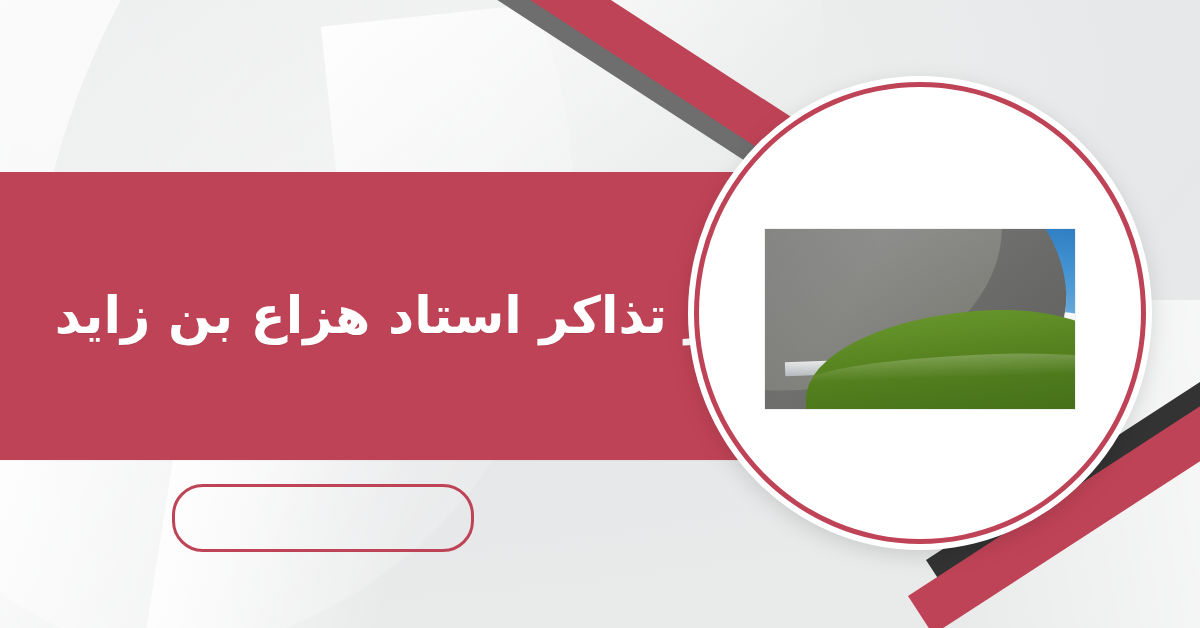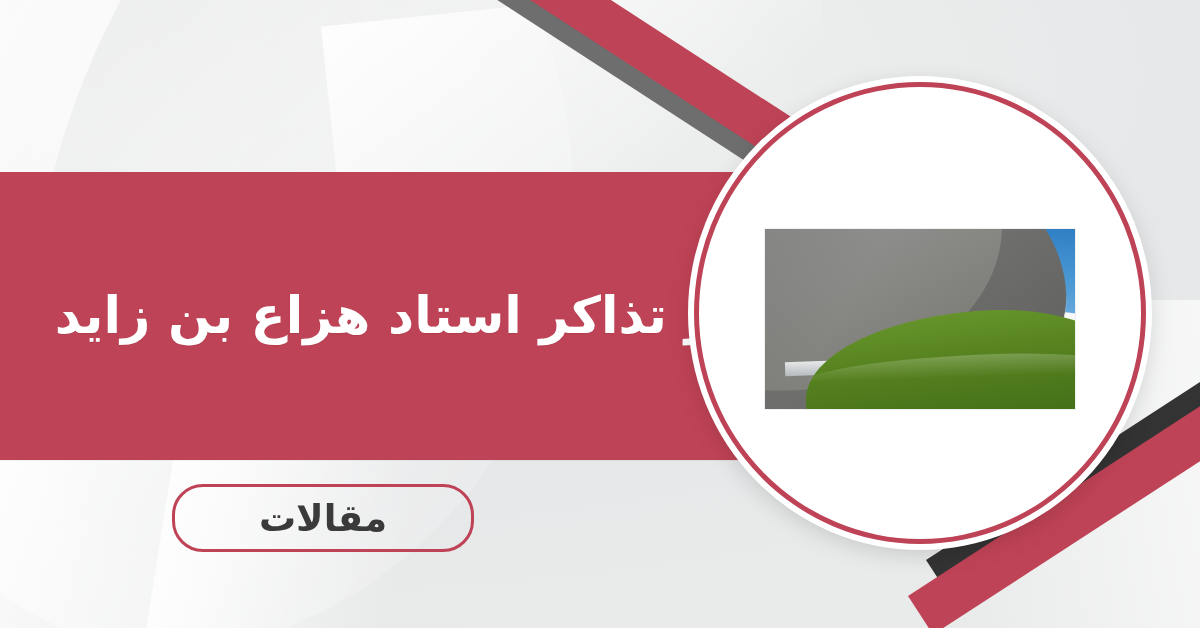--- a/index.html
+++ b/index.html
@@ -335,16 +335,15 @@
         <div class="ph-roof-lip"></div>
         <div class="ph-track"></div>
         <div class="ph-pitch"></div>
         <div class="ph-pitch-band"></div>
         <div class="ph-vignette"></div>
       </div>
     </div>
   </div>
 
   <div class="logo-badge">
-    <span class="logo-w1">مقالات</span>
   </div>
 
 </div>
 
 </body></html>

